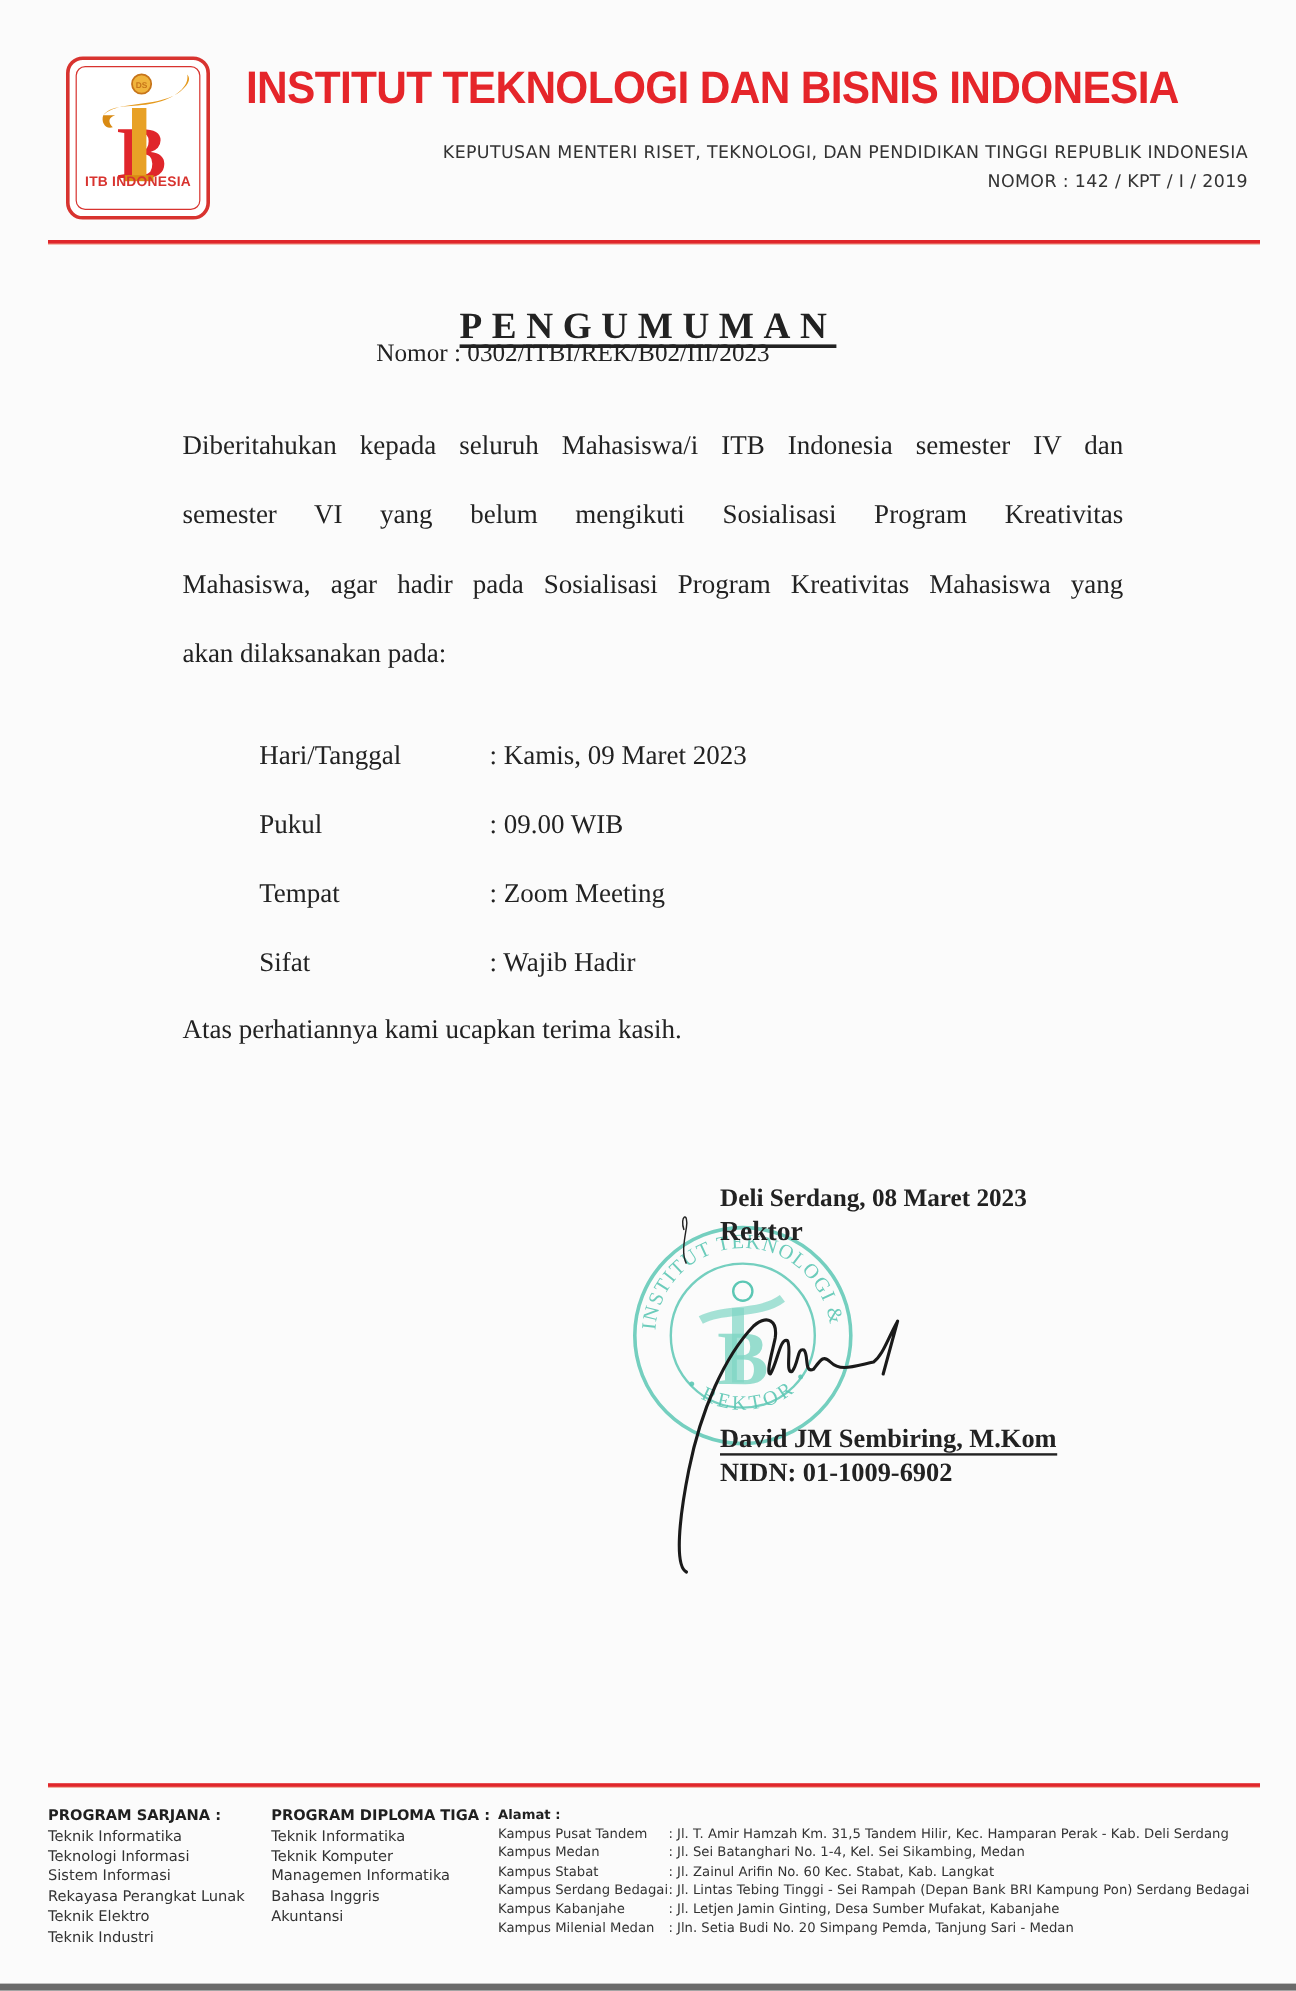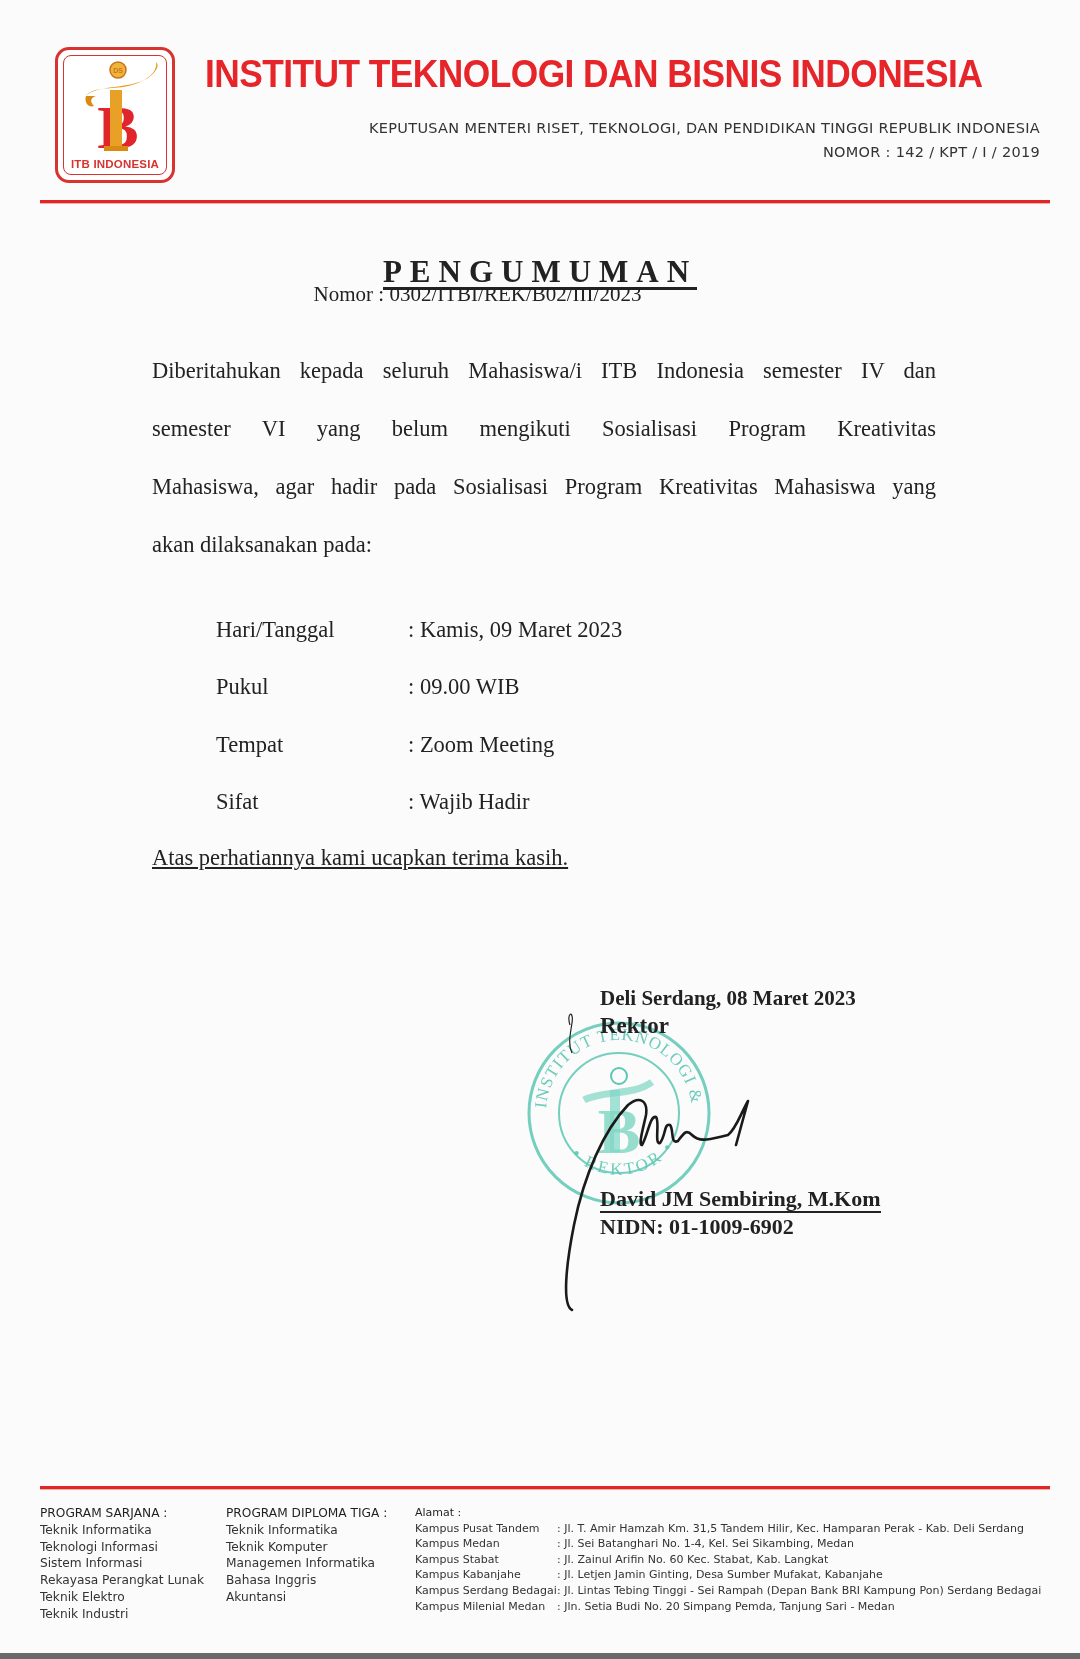--- a/index.html
+++ b/index.html
@@ -14,21 +14,21 @@
   .logo-box {
     left:55px; top:47px; width:120px; height:136px;
     border:3px solid #d8332f; border-radius:14px; background:#fff;
     box-sizing:border-box;
   }
   .logo-inner {
     position:absolute; left:5px; top:5px; right:5px; bottom:5px;
     border:1.5px solid #d8332f; border-radius:8px;
   }
   .logo-label {
-    position:absolute; left:0; right:0; bottom:10px; text-align:center;
+    position:absolute; left:0; right:0; bottom:22px; text-align:center;
     font-family:"Liberation Sans", sans-serif; font-weight:bold;
     font-size:11.5px; color:#d8332f; letter-spacing:0.2px;margin-top:24px;
   }
   .inst-name {
     left:205px; top:53px; width:830px;
     font-family:"Liberation Sans", sans-serif; font-weight:bold;
     font-size:38px; color:#e5252a; letter-spacing:-0.6px; white-space:nowrap;
     transform:scaleX(0.93); transform-origin:left top;
   }
   .decree {
@@ -52,31 +52,31 @@
   }
 
   
   .para {
     left:152px; width:784px; font-size:22.5px; color:#222;
     text-align:justify; text-align-last:justify; white-space:nowrap;
   }
   .para.last { text-align-last:left; }
   .detail-label { left:216px; font-size:22.5px; color:#222; }
   .detail-value { left:408px; font-size:22.5px; color:#222; }
-  .closing { left:152px; top:845px; font-size:22.5px; color:#222;text-decoration:underline; }
+  .closing { left:152px; top:845px; font-size:22.5px; color:#222; }
 
   
   .sig-text { left:600px; font-weight:bold; font-size:21px; color:#222; white-space:nowrap; }
   .sig-name { border-bottom:2px solid #222; line-height:22px; }
   .stamp { left:524px; top:1018px; width:190px; height:190px; }
   .signature { left:560px; top:1005px; width:240px; height:320px; }
 
   
   .foot { font-family:"DejaVu Sans", sans-serif; font-size:12.2px; color:#333; line-height:16.8px; }
-  .foot-head { font-weight:normal; color:#1f1f1f; }
+  .foot-head { font-weight:bold; color:#1f1f1f; }
   .foot-list div { white-space:nowrap; }
   .addr-row { display:flex; white-space:nowrap; }
   .addr-row .campus { width:142px; }
   .bottom-band { left:0; top:1653px; width:1080px; height:6px; background:#6a6a6a; }
 </style>
 </head>
 <body>
 
 <div class="abs logo-box">
   <div class="logo-inner"></div>
@@ -183,26 +183,26 @@
     </div>
   <div class="addr-row">
       <span class="campus">Kampus Medan</span>
       <span>: Jl. Sei Batanghari No. 1-4, Kel. Sei Sikambing, Medan</span>
     </div>
   <div class="addr-row">
       <span class="campus">Kampus Stabat</span>
       <span>: Jl. Zainul Arifin No. 60 Kec. Stabat, Kab. Langkat</span>
     </div>
   <div class="addr-row">
+      <span class="campus">Kampus Serdang Bedagai</span>
+      <span>: Jl. Lintas Tebing Tinggi - Sei Rampah (Depan Bank BRI Kampung Pon) Serdang Bedagai</span>
+    </div>
+  <div class="addr-row">
       <span class="campus">Kampus Kabanjahe</span>
       <span>: Jl. Letjen Jamin Ginting, Desa Sumber Mufakat, Kabanjahe</span>
     </div>
   <div class="addr-row">
-      <span class="campus">Kampus Serdang Bedagai</span>
-      <span>: Jl. Lintas Tebing Tinggi - Sei Rampah (Depan Bank BRI Kampung Pon) Serdang Bedagai</span>
-    </div>
-  <div class="addr-row">
       <span class="campus">Kampus Milenial Medan</span>
       <span>: Jln. Setia Budi No. 20 Simpang Pemda, Tanjung Sari - Medan</span>
     </div>
 </div>
 
 <div class="abs bottom-band"></div>
 
 </body></html>

